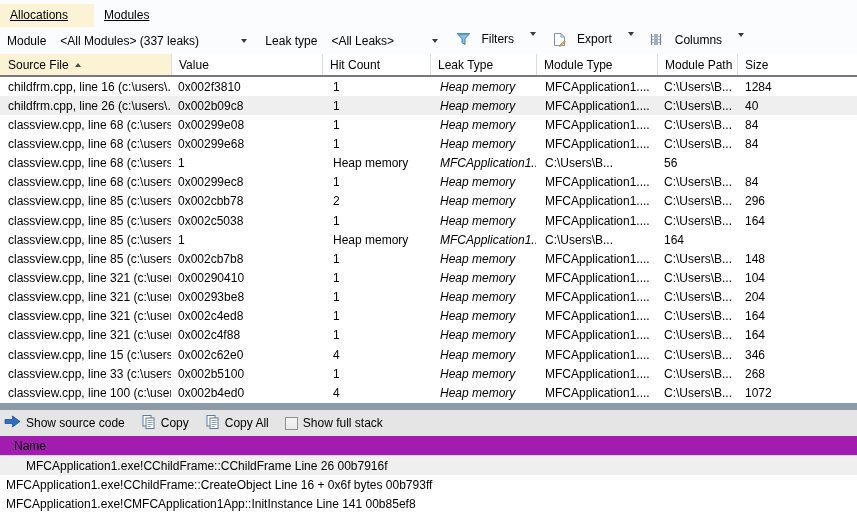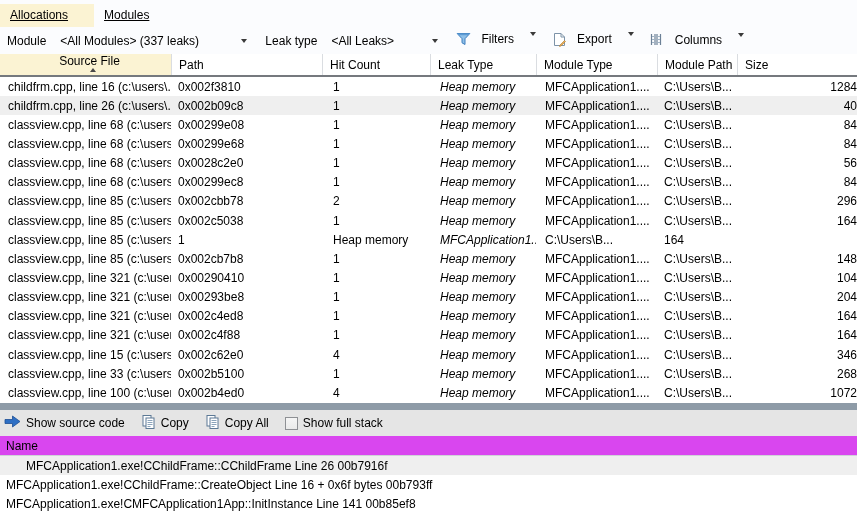--- a/index.html
+++ b/index.html
@@ -24,45 +24,45 @@
         border-top:4px solid #3a3a3a; display:inline-block; flex:none; margin-left:6px; }
   .tbtn { display:flex; align-items:flex-start; gap:10px; padding:2px 4px; margin-left:8px; white-space:nowrap; cursor:default; }
   .tbtn svg { flex:none; }
 
   
   :root { --cols:171px 151px 108px 106px 121px 80px 120px; }
   .ghead { display:grid; grid-template-columns:var(--cols); height:23px; flex:none;
            border-bottom:2px solid #75797e; background:#fff; }
   .hcell { display:flex; align-items:center; padding-left:7px; white-space:nowrap; overflow:hidden; }
   .hcell + .hcell { border-left:1px solid #dadde1; }
-  .hcell.sorted { background:var(--tab_highlight,#fbf3d3);flex-direction:column; }
+  .hcell.sorted { background:var(--tab_highlight,#fbf3d3); }
   .sort-asc { width:0; height:0; border-left:3.5px solid transparent; border-right:3.5px solid transparent;
               border-bottom:4px solid #4a4a4a; display:inline-block; margin-left:6px; }
   .gbody { flex:none; height:326px; overflow:hidden; background:#fff; }
   .trow { display:grid; grid-template-columns:var(--cols); height:19.15px; align-items:center; }
   .trow.selected { background:var(--selection,#efefef); }
   .tcell { white-space:nowrap; overflow:hidden; padding-left:7px; }
   .trow .tcell:nth-child(1) { padding-left:8px; }
   .trow .tcell:nth-child(3) { padding-left:11px; }
   .trow .tcell:nth-child(4) { padding-left:10px;font-style:italic; }
   .trow .tcell:nth-child(5) { padding-left:9px; }
-  .trow .tcell:nth-child(7) { padding-left:8px;text-align:right; }
+  .trow .tcell:nth-child(7) { padding-left:8px; }
 
   
   .splitter { height:7px; background:var(--splitter,#8e9ba7); flex:none; cursor:ns-resize; }
 
   
   .dtoolbar { height:26px; display:flex; align-items:center; background:#e5e5e5; flex:none; padding-left:4px; }
   .dbtn { display:flex; align-items:center; gap:5px; margin-right:16px; white-space:nowrap; cursor:default; }
   .checkbox { width:13px; height:13px; border:1px solid #8e9094; background:linear-gradient(#f5f5f5,#eaeaea);
               display:inline-block; flex:none; }
 
   
-  .name-header { height:20px; display:flex; align-items:center; padding-left:6px;
-                 border-bottom:1px solid #cfd3d8; background:#d946ef; flex:none; }
+  .name-header { height:20px; display:flex; align-items:center; padding-left:14px;
+                 border-bottom:1px solid #cfd3d8; background:#a21caf; flex:none; }
   .stack-body { flex:1; background:#fff; overflow:hidden; }
   .srow { height:19.3px; display:flex; align-items:center; padding-left:6px; white-space:nowrap; overflow:hidden; }
   .srow.selected { background:var(--selection,#efefef);padding-left:26px; }
 </style>
 </head>
 <body>
 
 <div id="app">
 
   <div class="tabstrip">
@@ -121,21 +121,21 @@
       <span>Columns</span>
       <span class="dd"></span>
     </div>
   </div>
 
   <div class="ghead">
     <div class="hcell sorted" style="padding-left:8px;">
       <span>Source File</span>
       <span class="sort-asc"></span>
     </div>
-    <div class="hcell">Path</div>
+    <div class="hcell">Value</div>
     <div class="hcell">Hit Count</div>
     <div class="hcell">Leak Type</div>
     <div class="hcell">Module Type</div>
     <div class="hcell">Module Path</div>
     <div class="hcell">Size</div>
   </div>
 
   <div class="gbody">
       <div class="trow">
       <div class="tcell">childfrm.cpp, line 16 (c:\users\...</div>
@@ -168,21 +168,20 @@
       <div class="tcell">classview.cpp, line 68 (c:\users...</div>
       <div class="tcell">0x00299e68</div>
       <div class="tcell">1</div>
       <div class="tcell">Heap memory</div>
       <div class="tcell">MFCApplication1....</div>
       <div class="tcell">C:\Users\B...</div>
       <div class="tcell">84</div>
     </div>
       <div class="trow">
       <div class="tcell">classview.cpp, line 68 (c:\users...</div>
-      <div class="tcell">0x0028c2e0</div>
       <div class="tcell">1</div>
       <div class="tcell">Heap memory</div>
       <div class="tcell">MFCApplication1....</div>
       <div class="tcell">C:\Users\B...</div>
       <div class="tcell">56</div>
     </div>
       <div class="trow">
       <div class="tcell">classview.cpp, line 68 (c:\users...</div>
       <div class="tcell">0x00299ec8</div>
       <div class="tcell">1</div>

